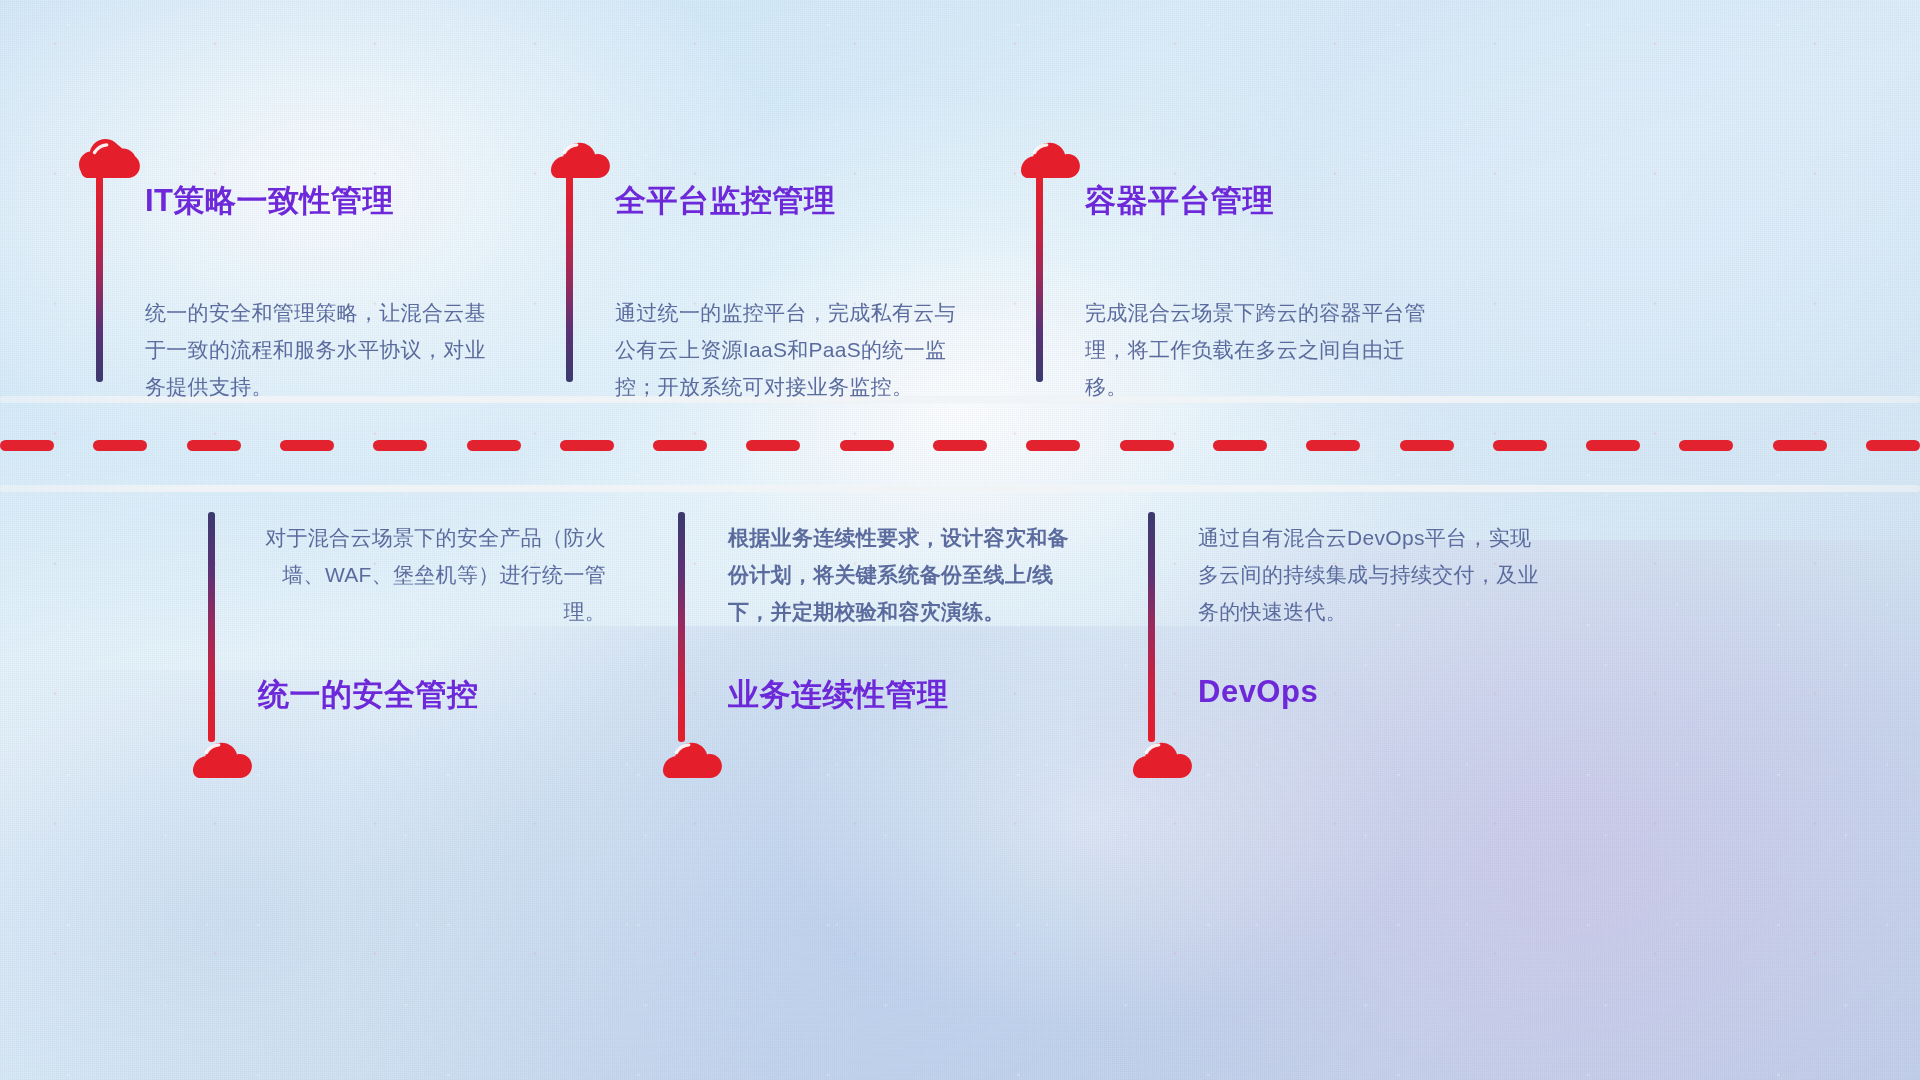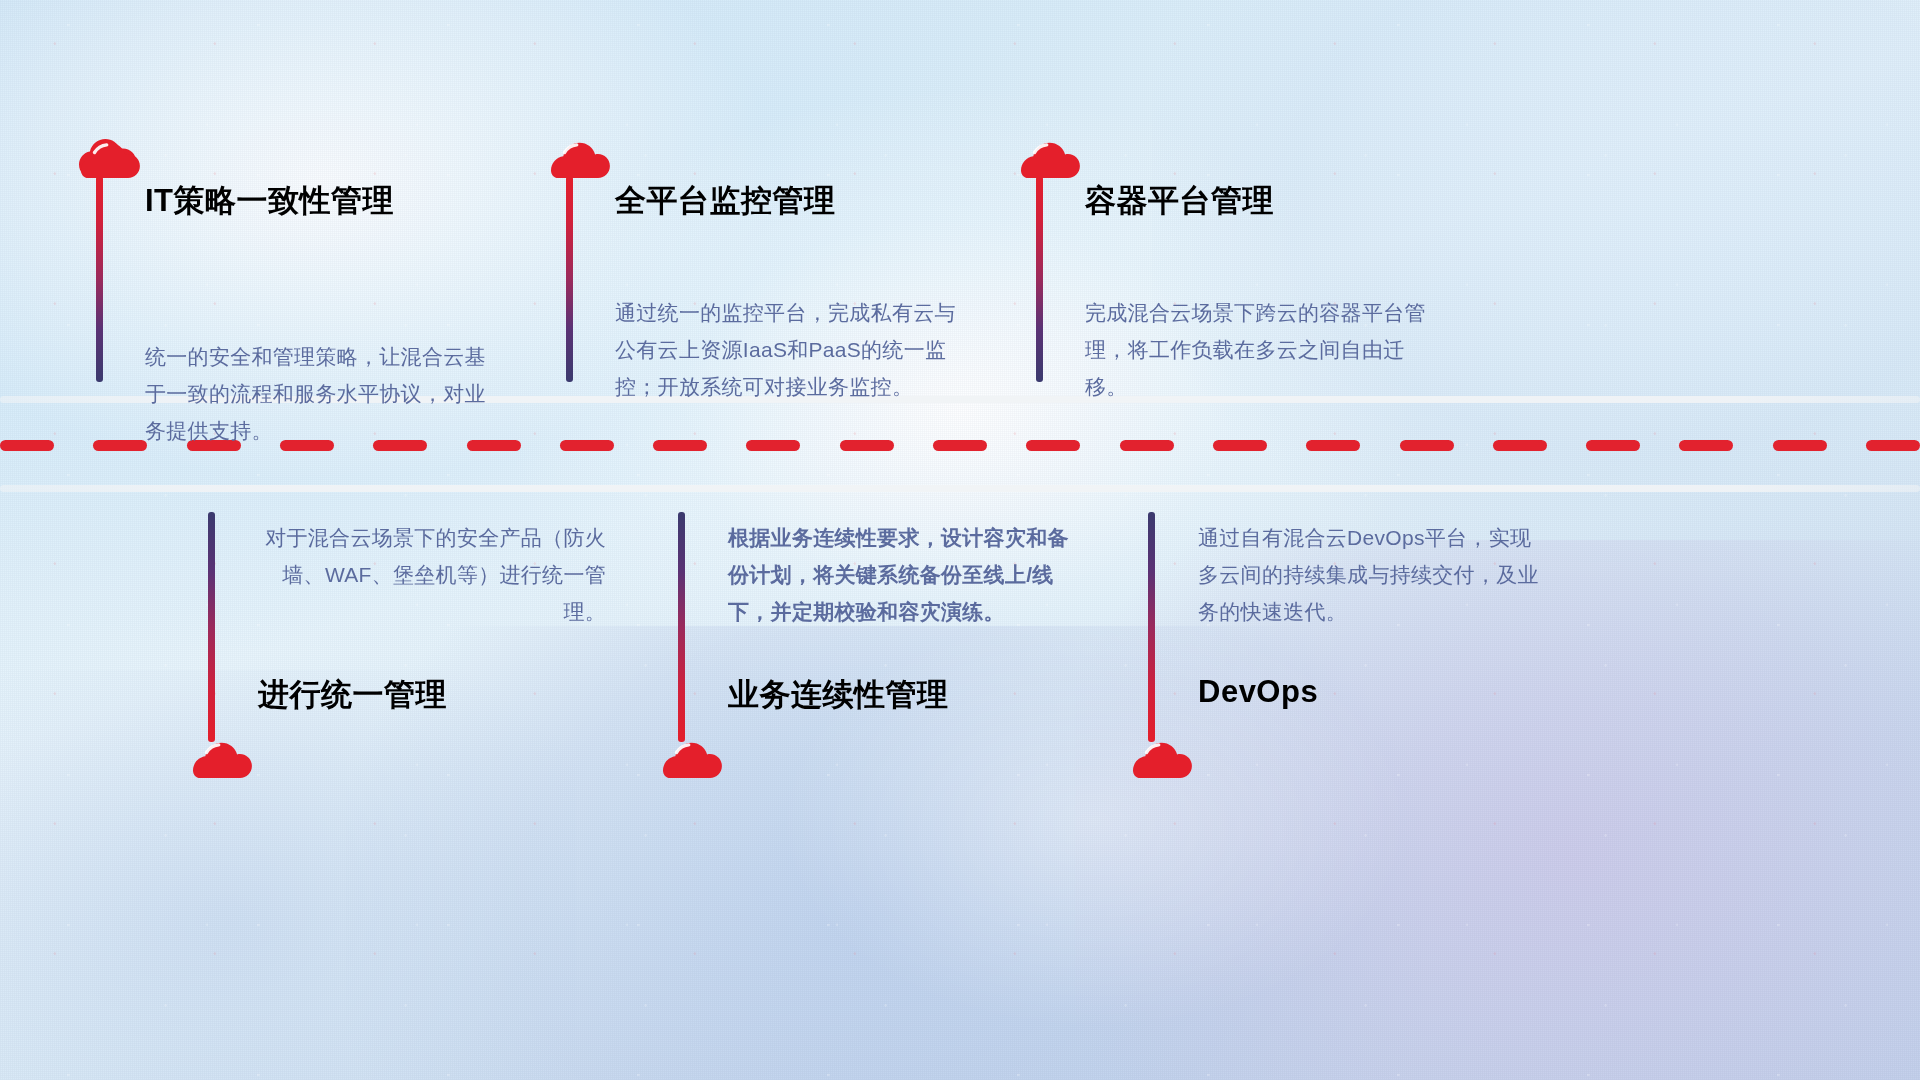--- a/index.html
+++ b/index.html
@@ -88,21 +88,21 @@
   .stem-bottom{ background:linear-gradient(180deg,#3b3a6e 0%,#5b3275 26%,#9b2a5c 50%,#d2203a 78%,#e41f2b 100%); }
 
   
   .cloud{ position:absolute; width:62px; height:46px; }
   .cloud svg{ display:block; width:62px; height:46px; }
 
   .heading{
     position:absolute;
     font-size:31px;
     font-weight:700;
-    color:#000000;
+    color:#6d28d9;
     letter-spacing:.5px;
     white-space:nowrap;
   }
   .body{
     position:absolute;
     font-size:21px;
     line-height:37px;
     color:#5b6b9e;
     letter-spacing:.3px;
     width:348px;
@@ -155,21 +155,21 @@
 <div class="col">
   <div class="cloud" style="left:78px; top:133px;">
     <svg viewBox="0 0 62 46" aria-hidden="true">
       <path d="M14.5 45C6.6 45 1 38.9 1 31.6c0-6.6 4.6-12.1 10.9-13.2C13.6 11.2 19.9 6 27.4 6c6.6 0 12.3 4 14.6 9.8 1-.3 2-.4 3-.4C52.2 15.4 58 21 58 28.1c0 7.4-5.9 13.4-13.2 13.4" fill="#e41f2b" stroke="none"></path>
       <path d="M12 45h38c6.6 0 11.9-5.4 11.9-12S56.6 21 50 21c-1 0-2 .1-2.9.4C45.3 14.6 39 9.7 31.6 9.7c-8.1 0-14.9 5.9-16.3 13.6C8.4 24.3 3 30.2 3 37.4 3 41.6 6.1 45 10 45z" fill="#e41f2b"></path>
       <path d="M16.5 19.5c2.8-4.3 7.2-7.1 12.2-7.6" fill="none" stroke="#ffffff" stroke-width="3.4" stroke-linecap="round" opacity=".92"></path>
     </svg>
   </div>
   <div class="stem stem-top" style="left:96px; top:176px; height:206px;"></div>
   <div class="heading" style="left:145px; top:180px;">IT策略一致性管理</div>
-  <div class="body" style="left:145px; top:294px;margin-top:44px;">统一的安全和管理策略，让混合云基于一致的流程和服务水平协议，对业务提供支持。</div>
+  <div class="body" style="left:145px; top:294px;">统一的安全和管理策略，让混合云基于一致的流程和服务水平协议，对业务提供支持。</div>
 </div>
 
 <div class="col">
   <div class="cloud" style="left:548px; top:133px;">
     <svg viewBox="0 0 62 46" aria-hidden="true">
       <path d="M12 45h38c6.6 0 11.9-5.4 11.9-12S56.6 21 50 21c-1 0-2 .1-2.9.4C45.3 14.6 39 9.7 31.6 9.7c-8.1 0-14.9 5.9-16.3 13.6C8.4 24.3 3 30.2 3 37.4 3 41.6 6.1 45 10 45z" fill="#e41f2b"></path>
       <path d="M16.5 19.5c2.8-4.3 7.2-7.1 12.2-7.6" fill="none" stroke="#ffffff" stroke-width="3.4" stroke-linecap="round" opacity=".92"></path>
     </svg>
   </div>
   <div class="stem stem-top" style="left:566px; top:176px; height:206px;"></div>
@@ -185,21 +185,21 @@
     </svg>
   </div>
   <div class="stem stem-top" style="left:1036px; top:176px; height:206px;"></div>
   <div class="heading" style="left:1085px; top:180px;">容器平台管理</div>
   <div class="body" style="left:1085px; top:294px;">完成混合云场景下跨云的容器平台管理，将工作负载在多云之间自由迁移。</div>
 </div>
 
 <div class="col">
   <div class="stem stem-bottom" style="left:208px; top:512px; height:230px;"></div>
   <div class="body" style="left:258px; top:519px;text-align:right;">对于混合云场景下的安全产品（防火墙、WAF、堡垒机等）进行统一管理。</div>
-  <div class="heading" style="left:258px; top:674px;">进行统一管理</div>
+  <div class="heading" style="left:258px; top:674px;">统一的安全管控</div>
   <div class="cloud" style="left:190px; top:733px;">
     <svg viewBox="0 0 62 46" aria-hidden="true">
       <path d="M12 45h38c6.6 0 11.9-5.4 11.9-12S56.6 21 50 21c-1 0-2 .1-2.9.4C45.3 14.6 39 9.7 31.6 9.7c-8.1 0-14.9 5.9-16.3 13.6C8.4 24.3 3 30.2 3 37.4 3 41.6 6.1 45 10 45z" fill="#e41f2b"></path>
       <path d="M16.5 19.5c2.8-4.3 7.2-7.1 12.2-7.6" fill="none" stroke="#ffffff" stroke-width="3.4" stroke-linecap="round" opacity=".92"></path>
     </svg>
   </div>
 </div>
 
 <div class="col">
   <div class="stem stem-bottom" style="left:678px; top:512px; height:230px;"></div>

